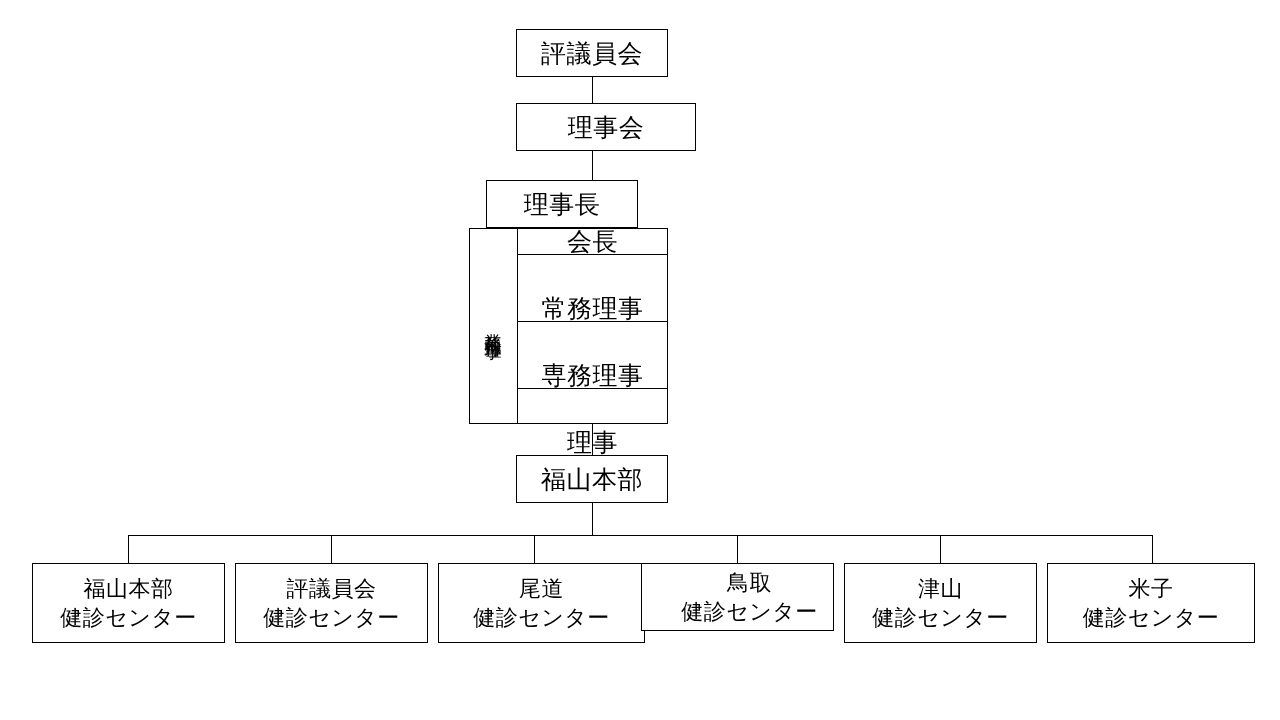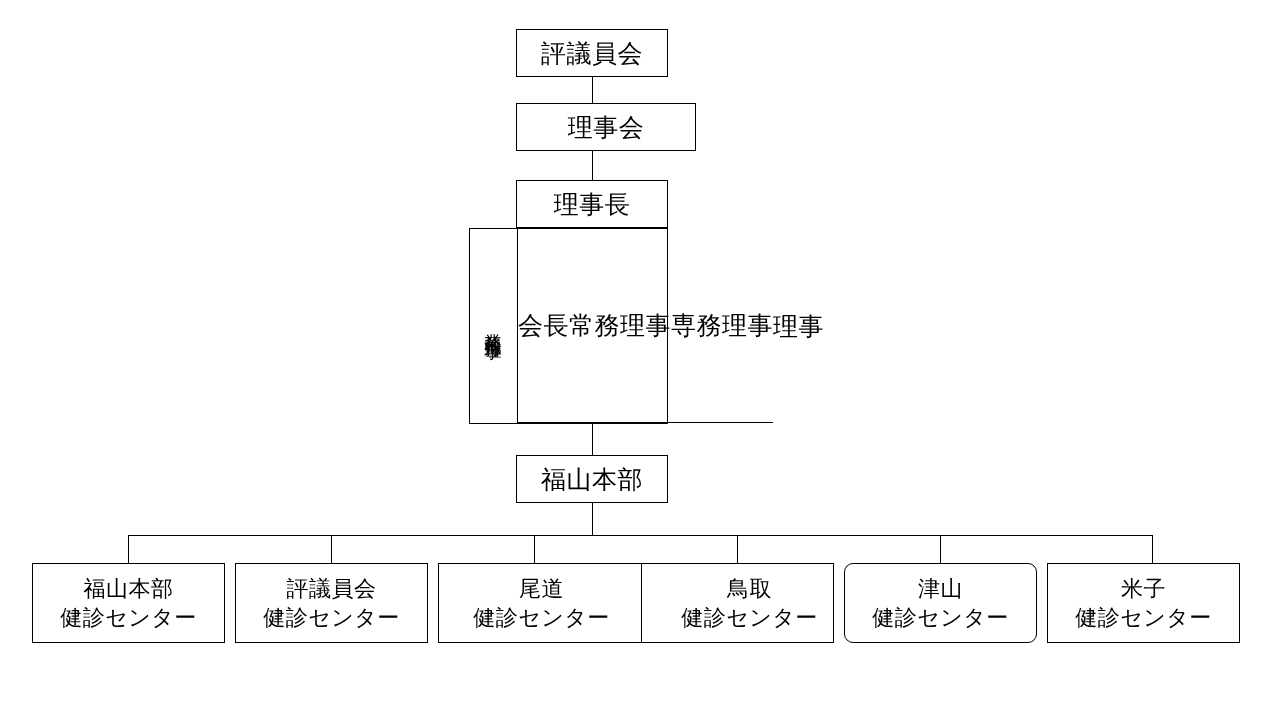--- a/index.html
+++ b/index.html
@@ -71,21 +71,22 @@
     font-size: 17px;
     line-height: 1.18;
     writing-mode: vertical-rl;
     text-orientation: upright;
     letter-spacing: 2px;
     padding: 2px 0;
   }
   .exec-rows {
     flex: 1;
     display: flex;
-    flex-direction: row;
+    flex-direction: column;
+    gap: 41px;
   }
   .exec-row {
     box-sizing: border-box;
     flex: 1 1 0;
     border-bottom: 1px solid #000000;
     display: flex;
     align-items: center;
     justify-content: center;
     font-size: 25px;
     line-height: 1.0;
@@ -126,21 +127,21 @@
   </div>
 
   <div class="conn-v" style="left:592px; top:77px; height:26px;"></div>
 
   <div class="node" style="left:516px; top:103px; width:180px; height:48px;">
     <span>理事会</span>
   </div>
 
   <div class="conn-v" style="left:592px; top:151px; height:29px;"></div>
 
-  <div class="node" style="left:516px; top:180px; width:152px; height:48px;">
+  <div class="node" style="left:486px; top:180px; width:152px; height:48px;">
     <span>理事長</span>
   </div>
 
   <div class="exec-group" style="left:469px; top:228px; width:199px; height:196px;">
     <div class="exec-label">業務執行理事</div>
     <div class="exec-rows">
       <div class="exec-row">
         <span>会長</span>
       </div>
       <div class="exec-row">
@@ -180,28 +181,28 @@
   <div class="leaf" style="left:235px; top:563px; width:193px; height:80px;">
     <span class="l1">評議員会</span>
     <span class="l2">健診センター</span>
   </div>
 
   <div class="leaf" style="left:438px; top:563px; width:207px; height:80px;">
     <span class="l1">尾道</span>
     <span class="l2">健診センター</span>
   </div>
 
-  <div class="leaf" style="left:641px; top:563px; width:193px; height:80px;padding-left:24px;">
+  <div class="leaf" style="left:641px; top:563px; width:193px; height:68px;padding-left:24px;">
     <span class="l1">鳥取</span>
     <span class="l2">健診センター</span>
   </div>
 
-  <div class="leaf" style="left:844px; top:563px; width:193px; height:80px;border-radius:9px;">
+  <div class="leaf" style="left:844px; top:563px; width:193px; height:80px;">
     <span class="l1">津山</span>
     <span class="l2">健診センター</span>
   </div>
 
-  <div class="leaf" style="left:1047px; top:563px; width:193px; height:80px;">
+  <div class="leaf" style="left:1047px; top:563px; width:208px; height:80px;">
     <span class="l1">米子</span>
     <span class="l2">健診センター</span>
   </div>
 
 </div>
 
 </body></html>

